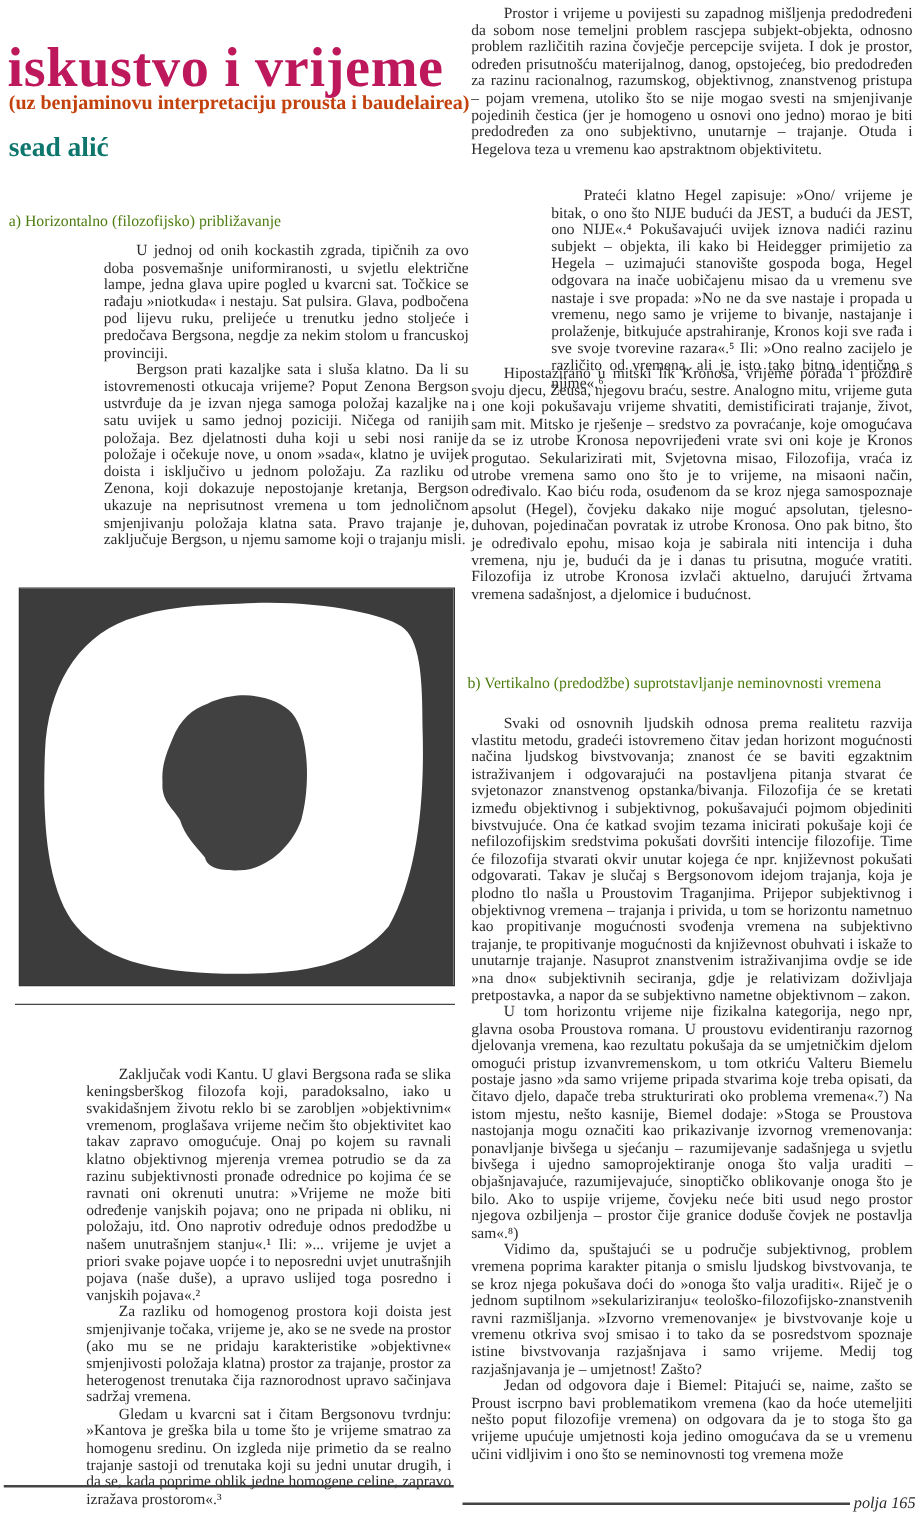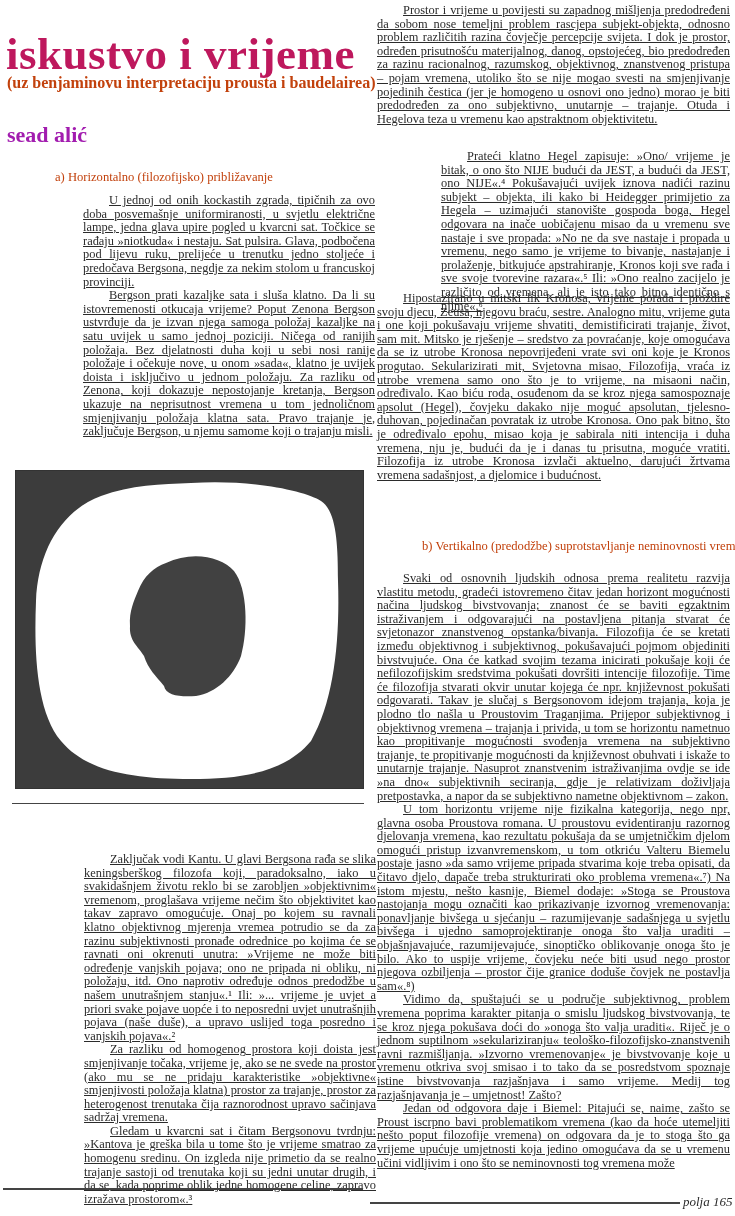--- a/index.html
+++ b/index.html
@@ -1,28 +1,28 @@
 <!DOCTYPE html>
 <html><head>
   <meta charset="utf-8">
   <style>
     html, body { margin:0; padding:0; background:#ffffff; }
     body { width:735px; height:1216px; position:relative; overflow:hidden; color:#2a2a2a;
            font-family:"Liberation Serif","DejaVu Serif",serif; }
     .title { position:absolute; left:6px; top:28px; font-family:"Liberation Serif",serif; font-weight:bold;
              font-size:45px; letter-spacing:0.5px; color:#be185d; white-space:nowrap; }
     .subtitle { position:absolute; left:7px; top:74px; font-weight:bold; font-size:16px; color:#c2410c; white-space:nowrap; }
-    .author { position:absolute; left:7px; top:105px; font-weight:bold; font-size:22px; color:#a21caf;margin-top:17px; }
-    .heading { font-size:12.6px; color:#c2410c; white-space:nowrap;margin-left:48px; }
+    .author { position:absolute; left:7px; top:105px; font-weight:bold; font-size:22px; color:#0f766e; }
+    .heading { font-size:12.6px; color:#4d7c0f; white-space:nowrap; }
     .ha { position:absolute; left:7px; top:170px; }
     .hb { position:absolute; left:374px; top:539px; }
     .p { font-size:12.4px; line-height:13.6px; text-align:justify; margin:0; color:#2b2b2b; hyphens:auto; }
-    .ind { text-indent:26px;text-decoration:underline; }
+    .ind { text-indent:26px; }
     .blk-l1 { position:absolute; left:83px; top:194px; width:292px; }
-    .blk-l2 { position:absolute; left:84px; top:853px; width:292px; }
+    .blk-l2 { position:absolute; left:69px; top:853px; width:292px; }
     .blk-r0 { position:absolute; left:377px; top:4px; width:353px; }
     .blk-r1 { position:absolute; left:441px; top:150px; width:289px; }
     .blk-r2 { position:absolute; left:377px; top:292px; width:353px; }
     .blk-r3 { position:absolute; left:377px; top:572px; width:353px; }
     .figure { position:absolute; left:15px; top:470px; width:347px; height:317px; border:1.5px solid #333; }
     .figure svg { display:block; width:100%; height:100%; }
     .rule-fig { position:absolute; left:12px; top:803px; width:352px; height:1px; background:#444; }
     .rule-foot-l { position:absolute; left:3px; top:1188px; width:360px; height:1.5px; background:#444; }
     .rule-foot-r { position:absolute; left:370px; top:1202px; width:310px; height:1.5px; background:#444; }
     .folio { position:absolute; left:683px; top:1194px; font-style:italic; font-size:13px; color:#2b2b2b; white-space:nowrap; }

